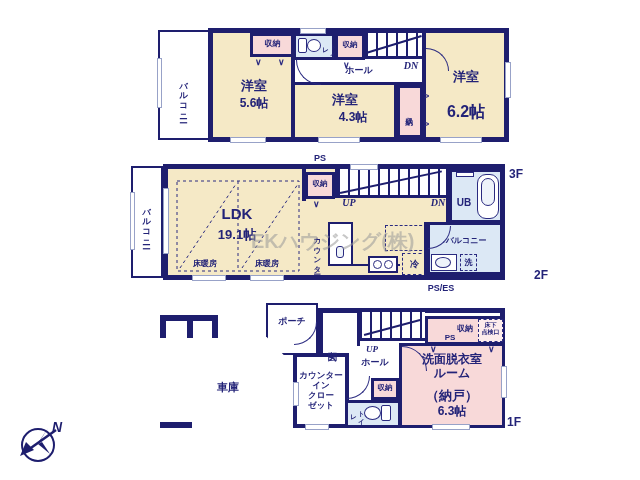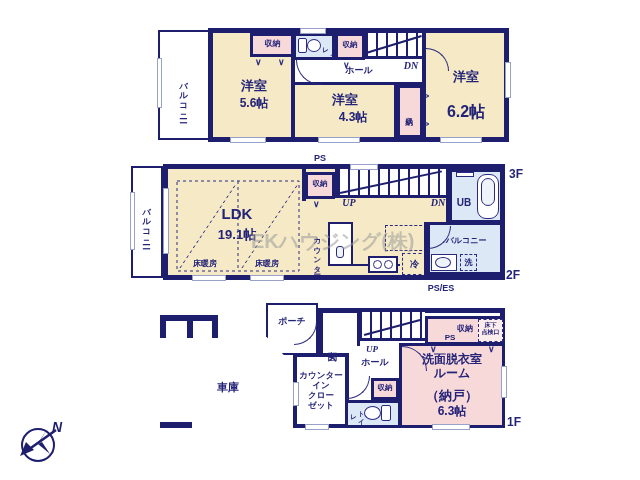--- a/index.html
+++ b/index.html
@@ -141,21 +141,21 @@
 
     <div class="lbl it" style="left:336px;top:197px;width:26px;font-size:10px;">UP</div>
     <div class="lbl it" style="left:425px;top:197px;width:26px;font-size:10px;">DN</div>
     <div class="lbl" style="left:418px;top:283px;width:46px;font-size:9px;">PS/ES</div>
 
     <div class="win" style="left:130px;top:192px;width:3px;height:56px;"></div>
     <div class="win" style="left:163px;top:188px;width:4px;height:64px;"></div>
     <div class="win" style="left:192px;top:275px;width:32px;height:4px;"></div>
     <div class="win" style="left:250px;top:275px;width:32px;height:4px;"></div>
     <div class="win" style="left:350px;top:164px;width:26px;height:4px;"></div>
-    <div class="floor-tag" style="left:506px;top:268px;text-align:center;">2F</div>
+    <div class="floor-tag" style="left:534px;top:268px;text-align:center;">2F</div>
   </div>
 
   <div id="watermark">EKハウジング(株)</div>
 
   <div>
 
     <div class="wall" style="left:160px;top:315px;width:58px;height:6px;"></div>
     <div class="wall" style="left:160px;top:315px;width:6px;height:23px;"></div>
     <div class="wall" style="left:187px;top:315px;width:6px;height:23px;"></div>
     <div class="wall" style="left:212px;top:315px;width:6px;height:23px;"></div>

